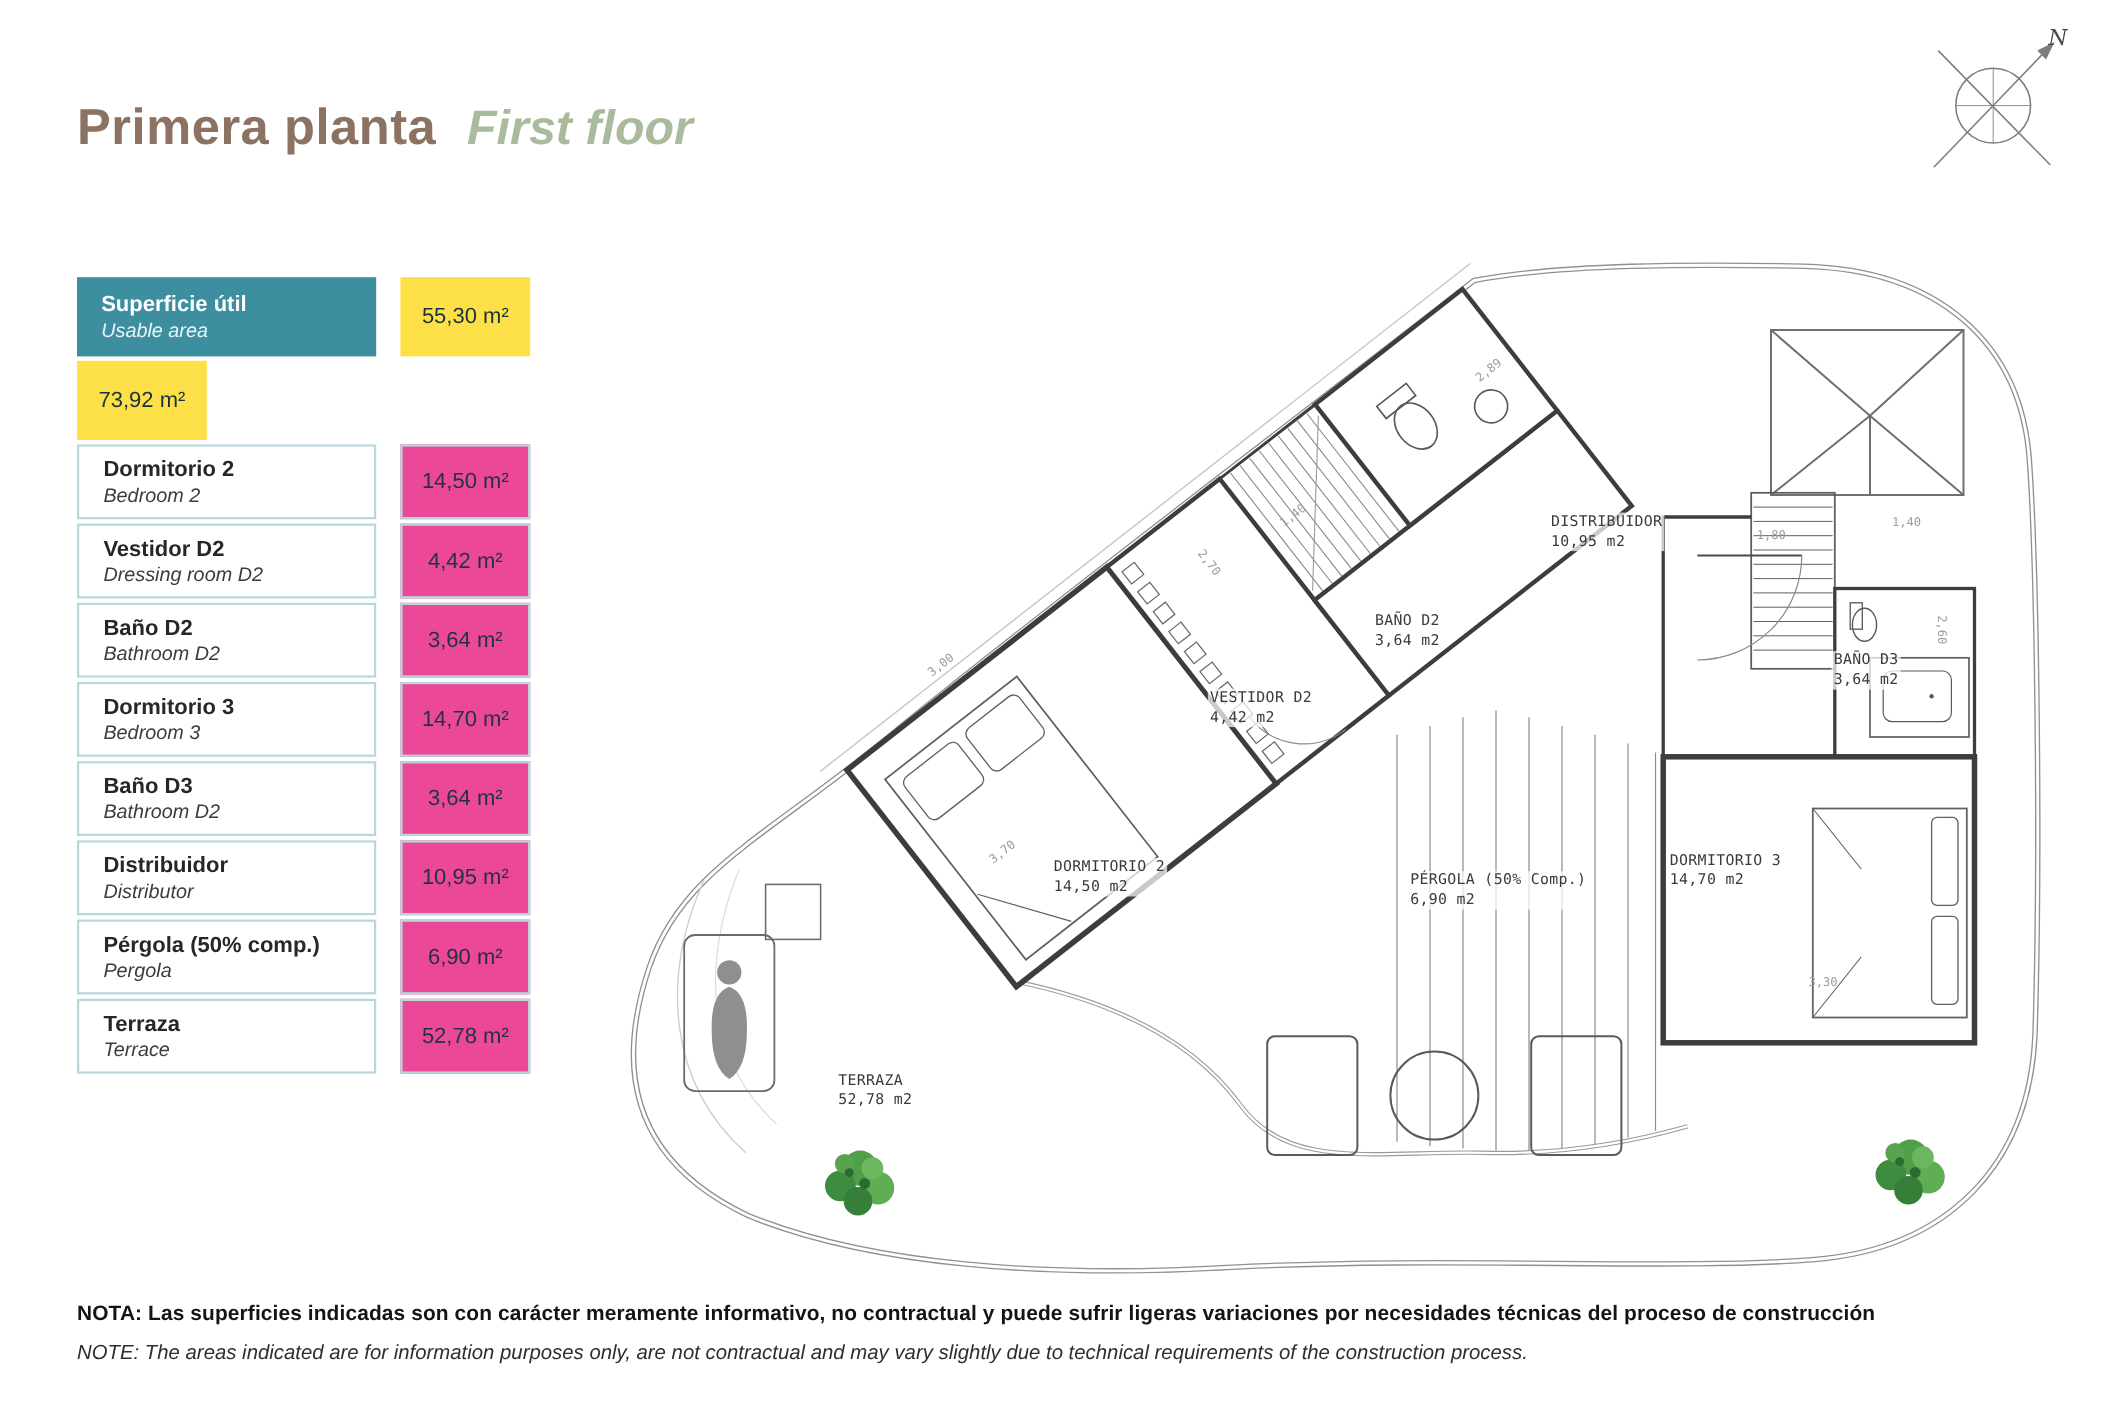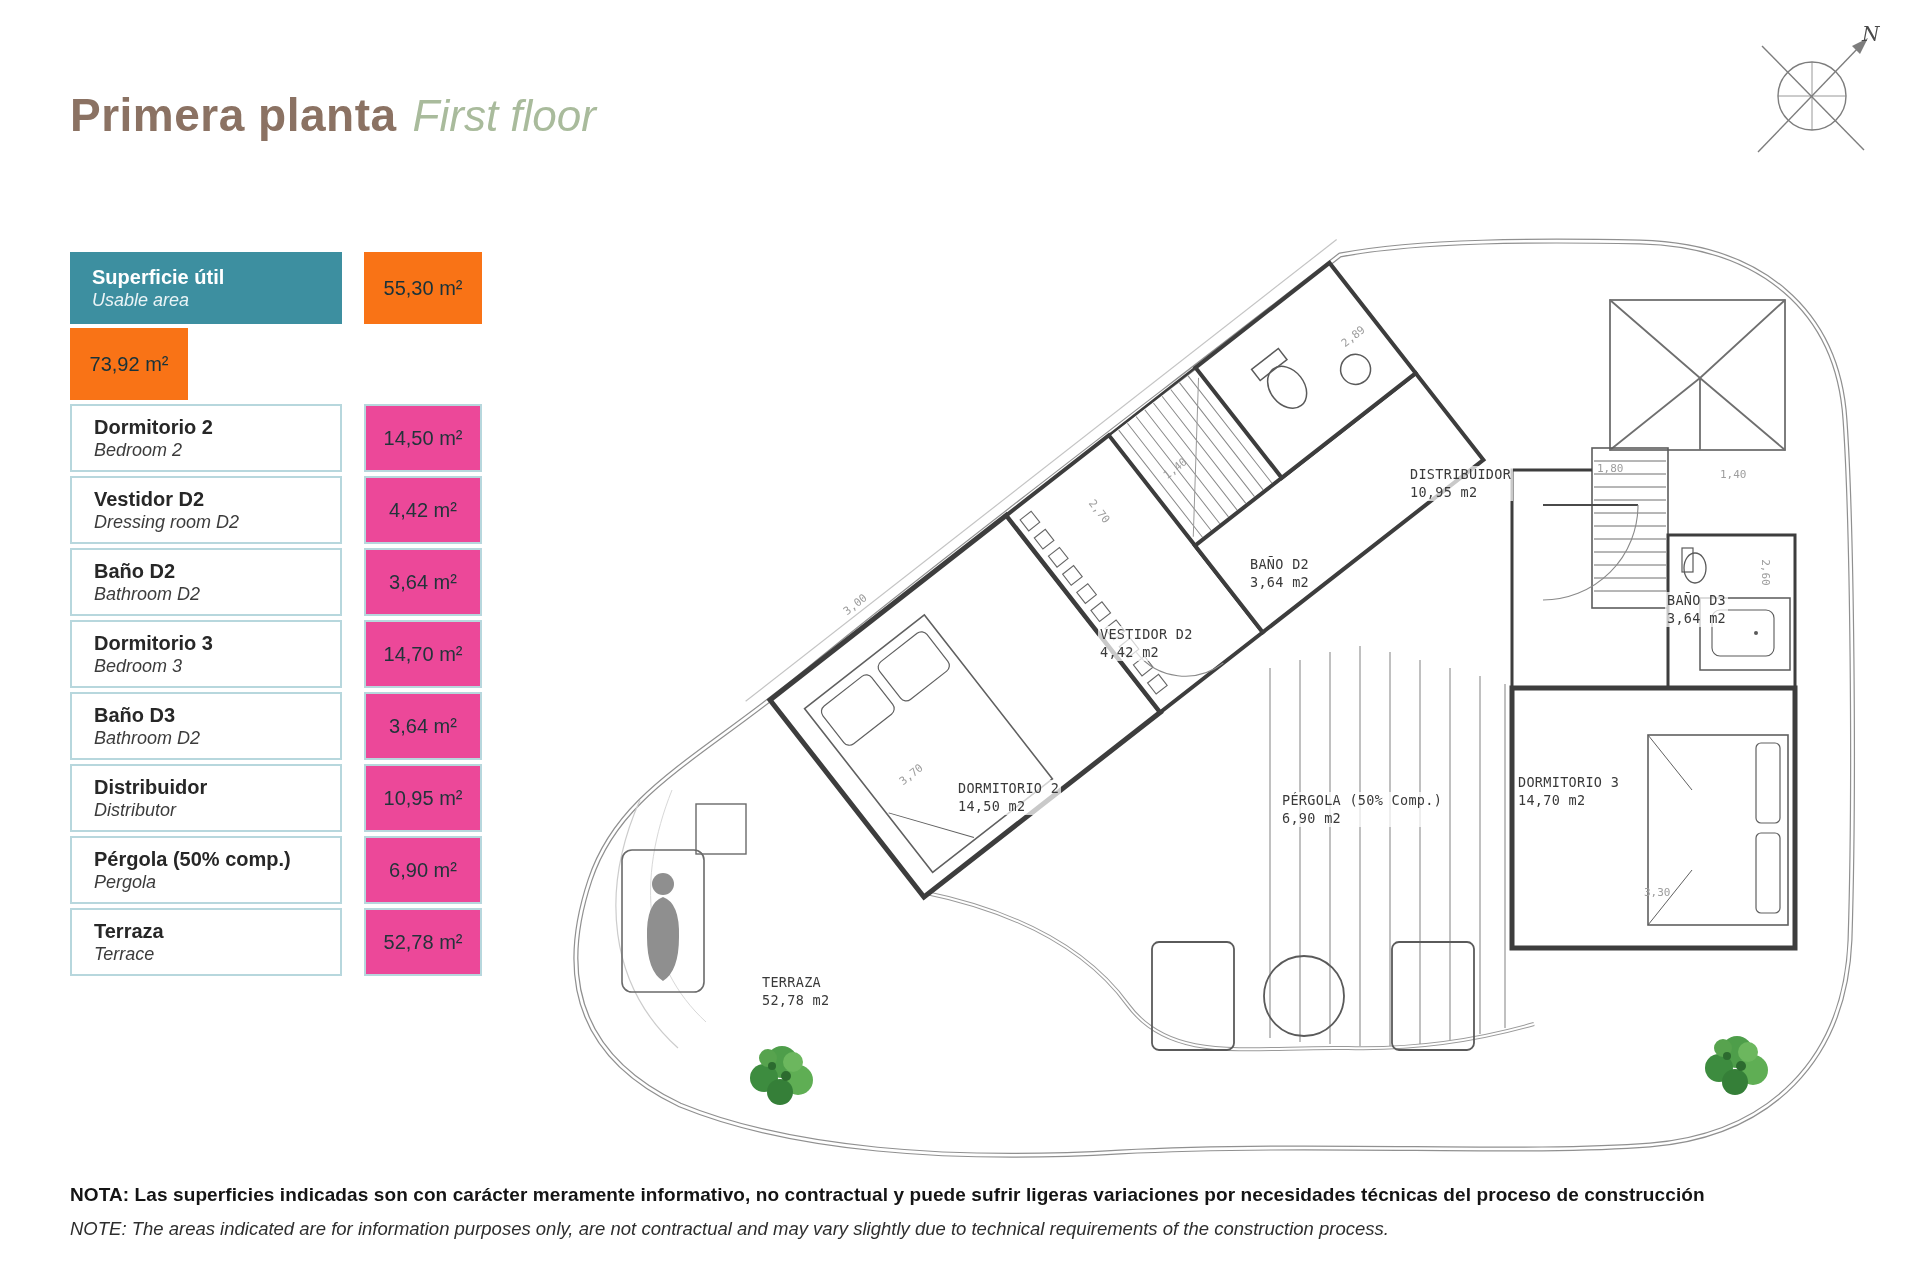--- a/index.html
+++ b/index.html
@@ -1,32 +1,32 @@
 <!DOCTYPE html>
 <html><head>
 <meta charset="utf-8">
 <style>
   html,body{margin:0;padding:0;background:#e8e8e8;}
   .page{position:relative;width:1920px;height:1280px;background:#ffffff;overflow:hidden;
         font-family:"Liberation Sans",sans-serif;}
   
   .title{position:absolute;left:70px;top:88px;white-space:nowrap;}
   .title-es{font-size:46px;font-weight:700;color:#8b7263;letter-spacing:.5px;margin-top:48px;}
-  .title-en{font-size:44px;font-weight:400;font-style:italic;color:#a9bb9c;margin-left:16px;}
+  .title-en{font-size:44px;font-weight:700;font-style:italic;color:#a9bb9c;margin-left:28px;}
   
   .area-table{position:absolute;left:70px;top:252px;width:412px;display:flex;flex-direction:column;gap:4px;}
   .trow{display:flex;gap:22px;height:68px;}
   .trow.header{height:72px;}
   .cell{box-sizing:border-box;}
   .label-cell{flex:1;display:flex;flex-direction:column;justify-content:center;padding-left:22px;
               background:#fff;border:2px solid #b7d7dd;}
   .value-cell{width:118px;display:flex;align-items:center;justify-content:center;
               background:#ec4899;border:2px solid #b7d7dd;font-size:20px;color:#22343a;}
   .trow.header .label-cell{background:#3d8fa0;border:none;}
-  .trow.header .value-cell{background:#f97316;border:none;color:#17323b;}
+  .trow.header .value-cell{background:#fde047;border:none;color:#17323b;}
   .row-es{font-weight:700;font-size:20px;color:#272727;line-height:1.2;}
   .row-en{font-style:italic;font-size:18px;color:#3c3c3c;line-height:1.25;}
   .trow.header .row-es{color:#ffffff;}
   .trow.header .row-en{color:#eaf4f6;}
   
   .plan-svg{position:absolute;left:0;top:0;}
   .plan-label{position:absolute;font-family:"DejaVu Sans Mono","Liberation Mono",monospace;
               font-size:13.5px;line-height:1.3;color:#3a3a3a;letter-spacing:.3px;
               background:rgba(255,255,255,.72);padding:0 2px;white-space:nowrap;}
   .dim{position:absolute;font-family:"DejaVu Sans Mono","Liberation Mono",monospace;
@@ -176,21 +176,21 @@
       <div class="plan-label" style="left: 1098px; top: 626px;"><span>VESTIDOR D2</span><br><span>4,42 m2</span></div>
       <div class="plan-label" style="left: 1665px; top: 592px;"><span>BAÑO D3</span><br><span>3,64 m2</span></div>
       <div class="plan-label" style="left: 956px; top: 780px;"><span>DORMITORIO 2</span><br><span>14,50 m2</span></div>
       <div class="plan-label" style="left: 1516px; top: 774px;"><span>DORMITORIO 3</span><br><span>14,70 m2</span></div>
       <div class="plan-label" style="left: 1280px; top: 792px;"><span>PÉRGOLA (50% Comp.)</span><br><span>6,90 m2</span></div>
       <div class="plan-label" style="left: 760px; top: 974px;"><span>TERRAZA</span><br><span>52,78 m2</span></div>
       <div class="dim" style="left: 1162px; top: 462px; transform: rotate(-38deg);">1,40</div>
       <div class="dim" style="left: 1340px; top: 330px; transform: rotate(-38deg);">2,89</div>
       <div class="dim" style="left: 898px; top: 768px; transform: rotate(-38deg);">3,70</div>
       <div class="dim" style="left: 842px; top: 598px; transform: rotate(-38deg);">3,00</div>
-      <div class="dim" style="left: 1597px; top: 462px; transform: rotate(0deg);">1,80</div>
+      <div class="dim" style="left: 1597px; top: 480px; transform: rotate(0deg);">1,80</div>
       <div class="dim" style="left: 1720px; top: 468px; transform: rotate(0deg);">1,40</div>
       <div class="dim" style="left: 1644px; top: 886px; transform: rotate(0deg);">3,30</div>
       <div class="dim" style="left: 1752px; top: 566px; transform: rotate(90deg);">2,60</div>
       <div class="dim" style="left: 1086px; top: 505px; transform: rotate(52deg);">2,70</div>
     </div>
   <div class="north-label" style="left:1862px;top:22px;">N</div>
 
   <div class="area-table" id="area-table">
       <div class="trow header">
         <div class="cell label-cell">

